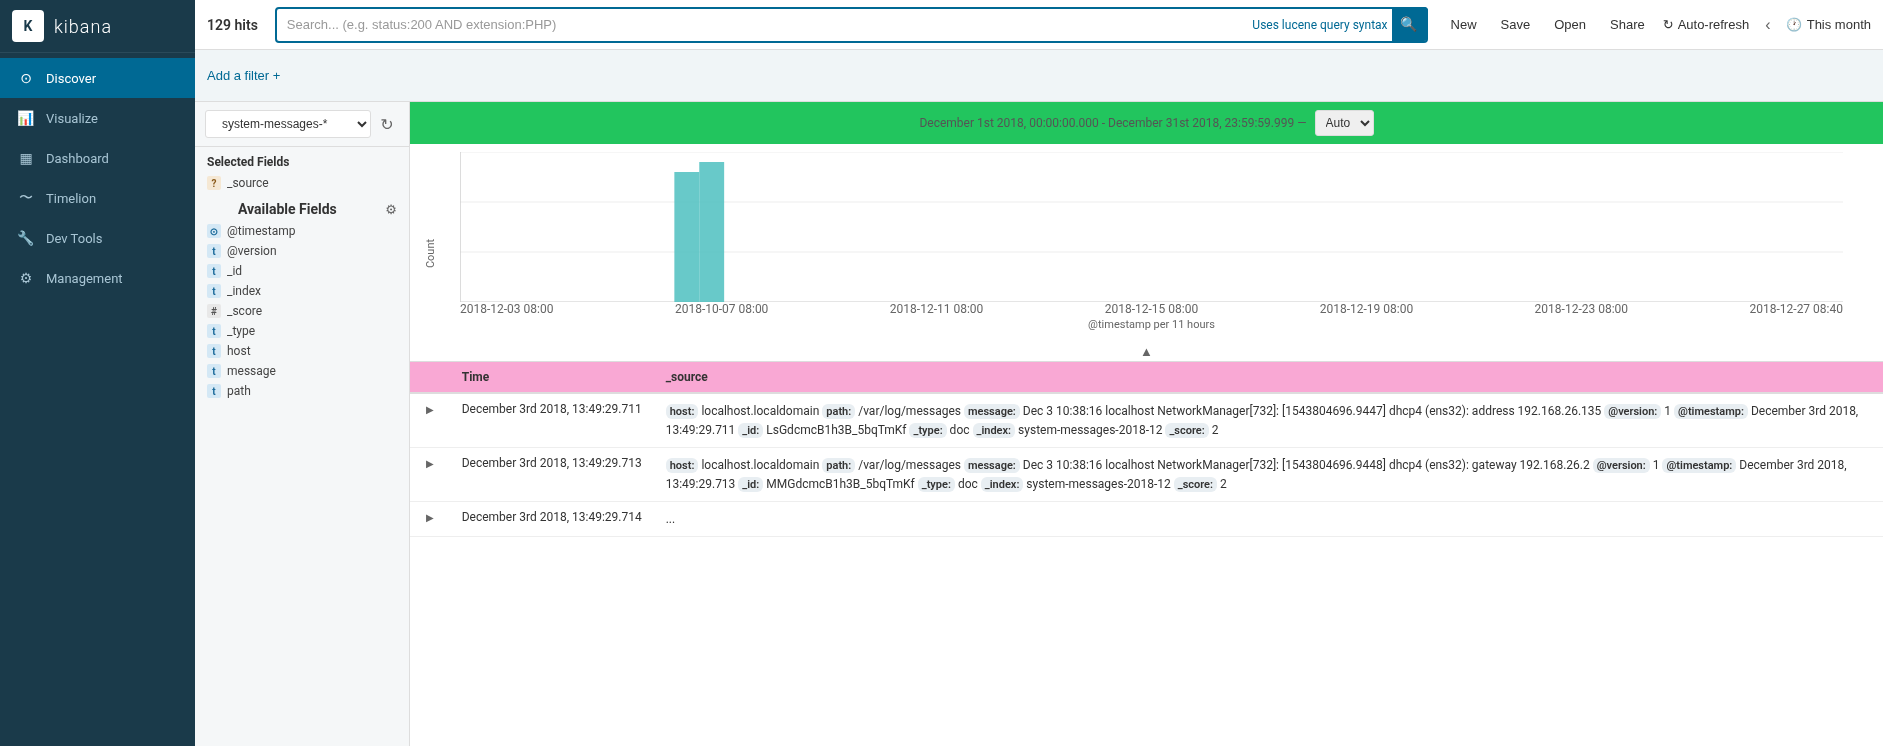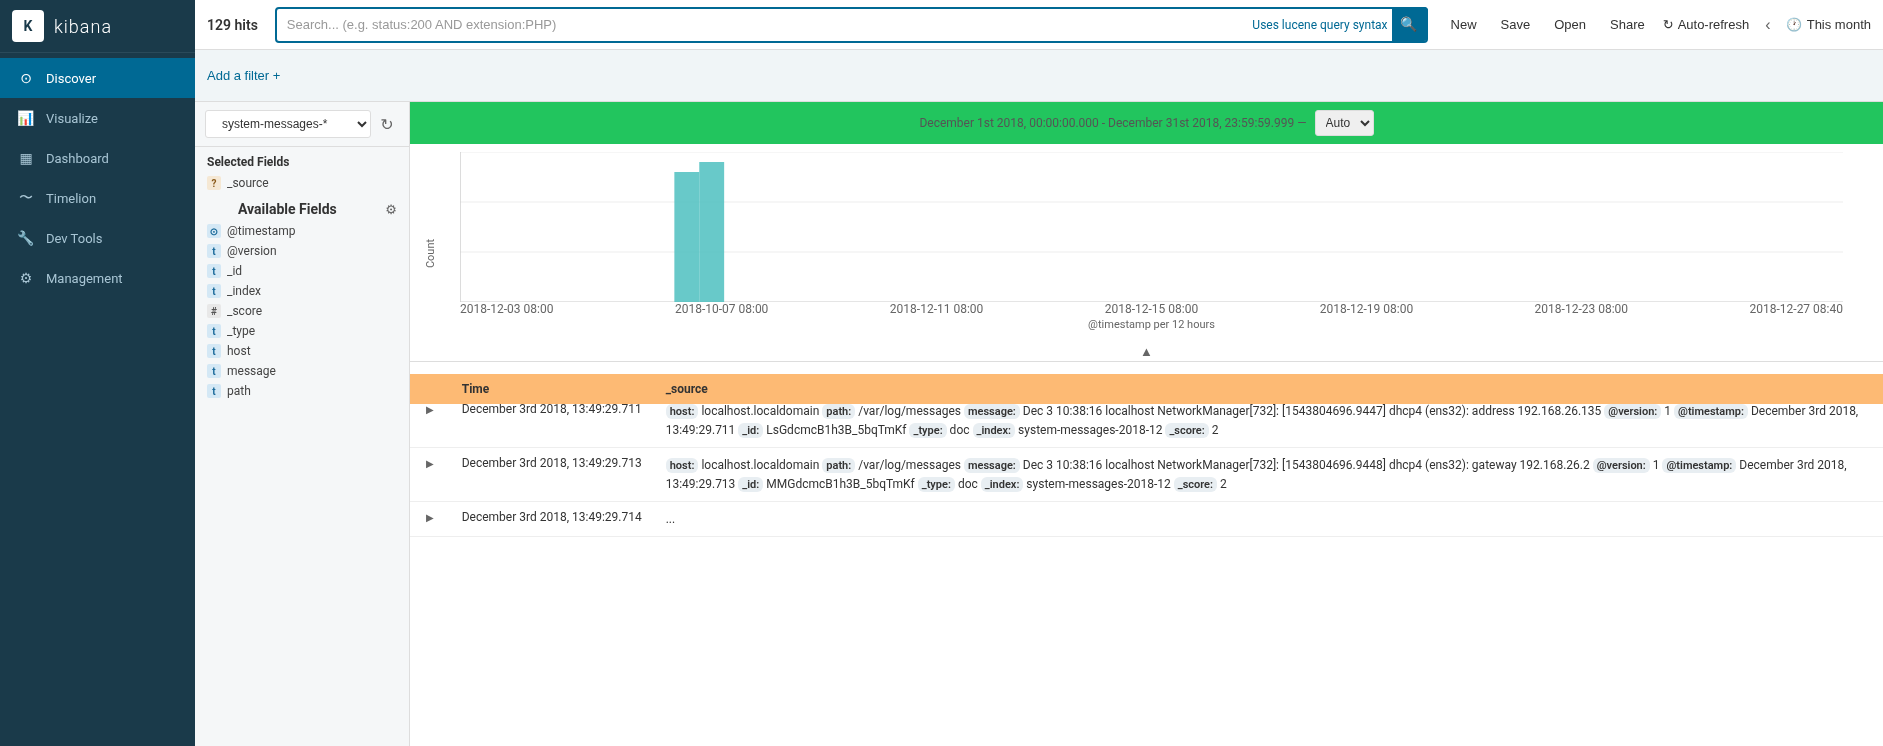--- a/index.html
+++ b/index.html
@@ -289,22 +289,22 @@
     
     .results-table-area {
       flex: 1;
       overflow-y: auto;
     }
     .results-table {
       width: 100%;
       border-collapse: collapse;
     }
     .results-table th {
-      position: sticky; top: 12px;
-      background: #fdba74;
+      position: sticky; top: 0;
+      background: #f9a8d4;
       padding: 8px 12px;
       text-align: left;
       font-size: 12px;
       font-weight: 700;
       color: #333;
       border-bottom: 2px solid #ddd;
     }
     .results-table td {
       padding: 8px 12px;
       vertical-align: top;
@@ -499,21 +499,21 @@
 
               <div style="display:flex; justify-content:space-between; padding: 0 0 0 0; font-size:12px; color:#666; width:100%;">
                 <span>2018-12-03 08:00</span>
                 <span>2018-10-07 08:00</span>
                 <span>2018-12-11 08:00</span>
                 <span>2018-12-15 08:00</span>
                 <span>2018-12-19 08:00</span>
                 <span>2018-12-23 08:00</span>
                 <span>2018-12-27 08:40</span>
               </div>
-              <div class="x-axis-label" style="text-align:center; font-size:11px; color:#666; padding: 2px 0;">@timestamp per 12 hours</div>
+              <div class="x-axis-label" style="text-align:center; font-size:11px; color:#666; padding: 2px 0;">@timestamp per 11 hours</div>
             </div>
           </div>
 
           <div class="chart-collapse-btn">
             <span>▲</span>
           </div>
         </div>
 
         <div class="results-table-area">
           <table class="results-table">

